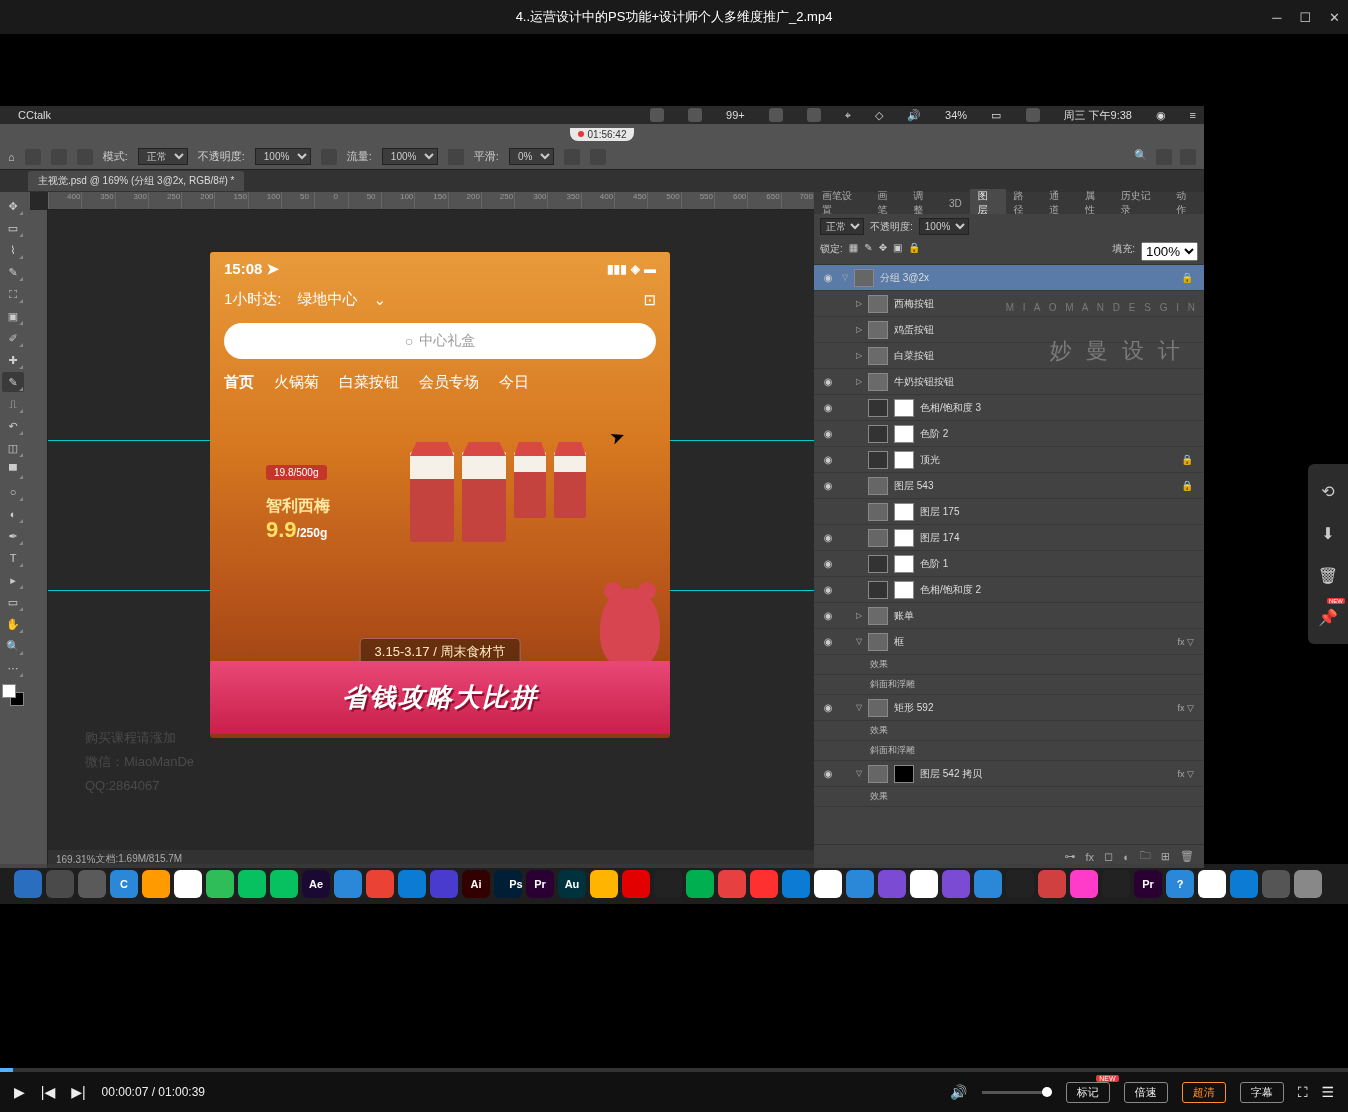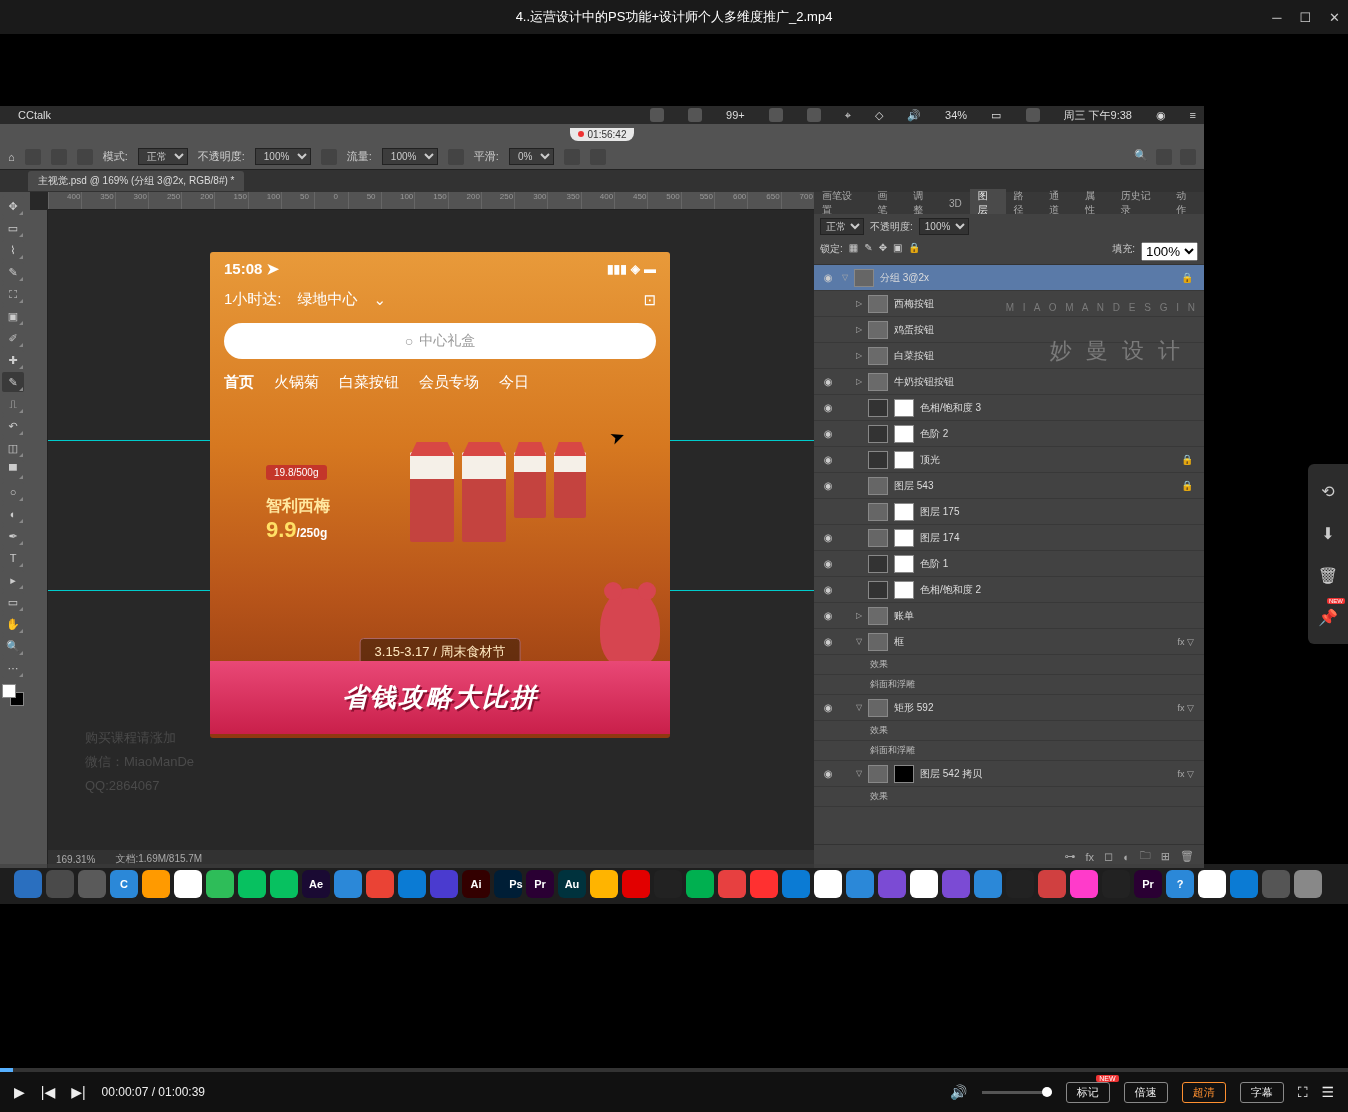--- a/index.html
+++ b/index.html
@@ -50,21 +50,21 @@
 .banner-date{position:absolute;bottom:72px;left:50%;transform:translateX(-50%);background:rgba(60,30,10,.6);color:#ffe8c0;font-size:13px;padding:4px 14px;border:1px solid #a66;border-radius:4px}
 .banner-title{position:absolute;bottom:4px;left:0;right:0;height:73px;background:linear-gradient(180deg,#e94876,#c91f4a);display:flex;align-items:center;justify-content:center;color:#fff;font-size:26px;font-weight:800;font-style:italic;letter-spacing:2px;text-shadow:2px 2px 0 #8a1030}
 .cursor{position:absolute;left:400px;top:174px;font-size:18px;color:#000;transform:rotate(-20deg)}
 .products{position:absolute;left:200px;top:200px;display:flex;gap:8px}
 .carton{width:44px;height:90px;background:linear-gradient(180deg,#f5f0e8 30%,#c4433f 30%);border-radius:2px;position:relative}
 .carton::before{content:'';position:absolute;top:-10px;left:0;right:0;height:14px;background:#d84844;clip-path:polygon(0 100%,100% 100%,85% 0,15% 0)}
 .carton.s{width:32px;height:66px}
 .bear{position:absolute;right:10px;bottom:70px;width:60px;height:80px;background:#d64550;border-radius:50% 50% 40% 40%}
 .bear::before,.bear::after{content:'';position:absolute;width:18px;height:18px;background:#d64550;border-radius:50%;top:-6px}
 .bear::before{left:4px}.bear::after{right:4px}
-.canvas-status{position:absolute;bottom:0;left:18px;right:0;height:18px;background:#323232;color:#aaa;font-size:10px;display:flex;align-items:center;padding:0 8px;gap:20px}
+.canvas-status{position:absolute;bottom:0;left:18px;right:0;height:18px;background:#323232;color:#aaa;font-size:10px;display:flex;align-items:center;padding:0 8px;}
 .ps-right{width:390px;background:#ec4899;display:flex;flex-direction:column}
 .panel-tabs{height:22px;background:#383838;display:flex;align-items:center;font-size:10px;color:#aaa}
 .panel-tabs span{padding:0 8px;cursor:pointer}
 .panel-tabs span.active{background:#4a4a4a;color:#eee}
 .layers-opts{background:#424242;padding:4px 6px;display:flex;align-items:center;gap:6px;font-size:10px;color:#ccc}
 .layers-opts select{background:#333;color:#ccc;border:1px solid #222;font-size:10px;padding:1px}
 .layers-opts .icons{display:flex;gap:4px}
 .layers-opts .icons span{width:14px;height:14px;background:#555;border-radius:2px}
 .lock-row{background:#424242;padding:3px 6px;display:flex;gap:6px;font-size:10px;color:#ccc;border-bottom:1px solid #333}
 .layers{flex:1;overflow-y:auto;background:#424242}

